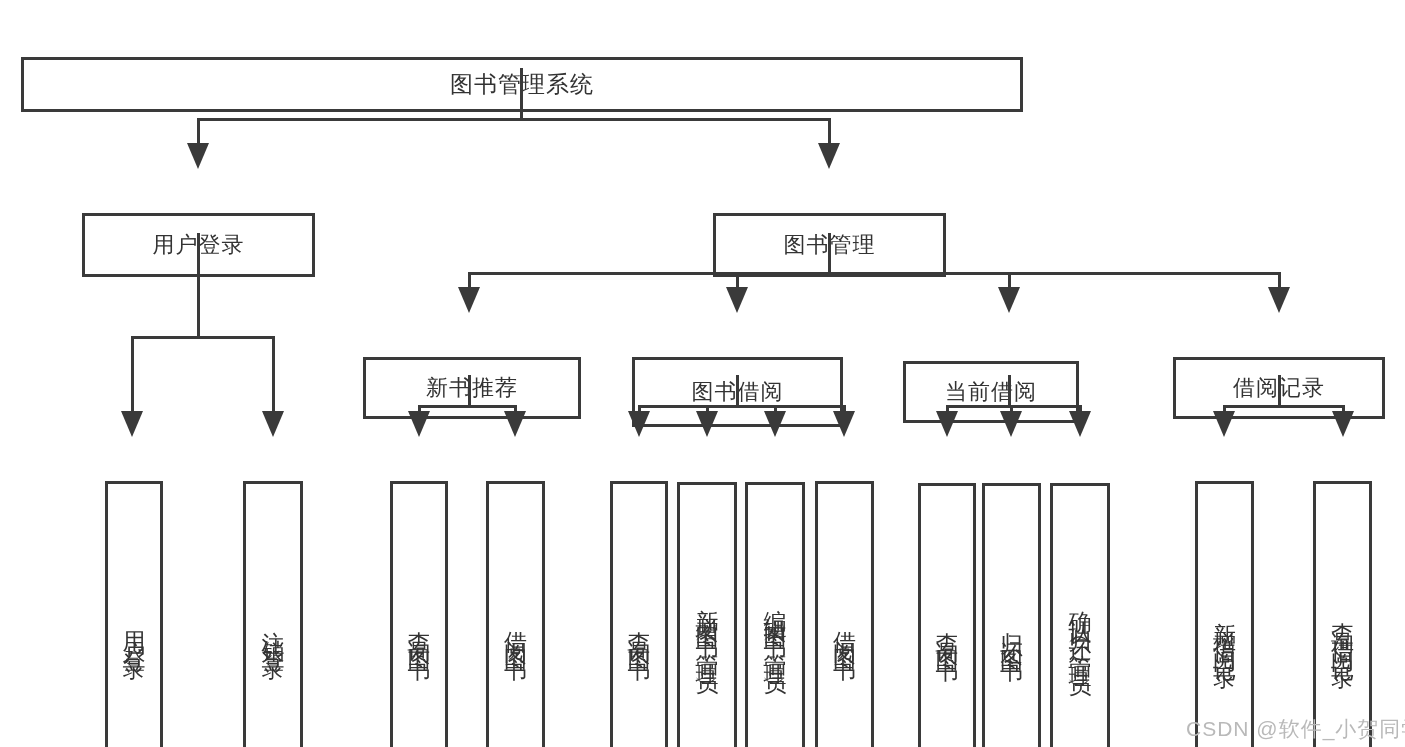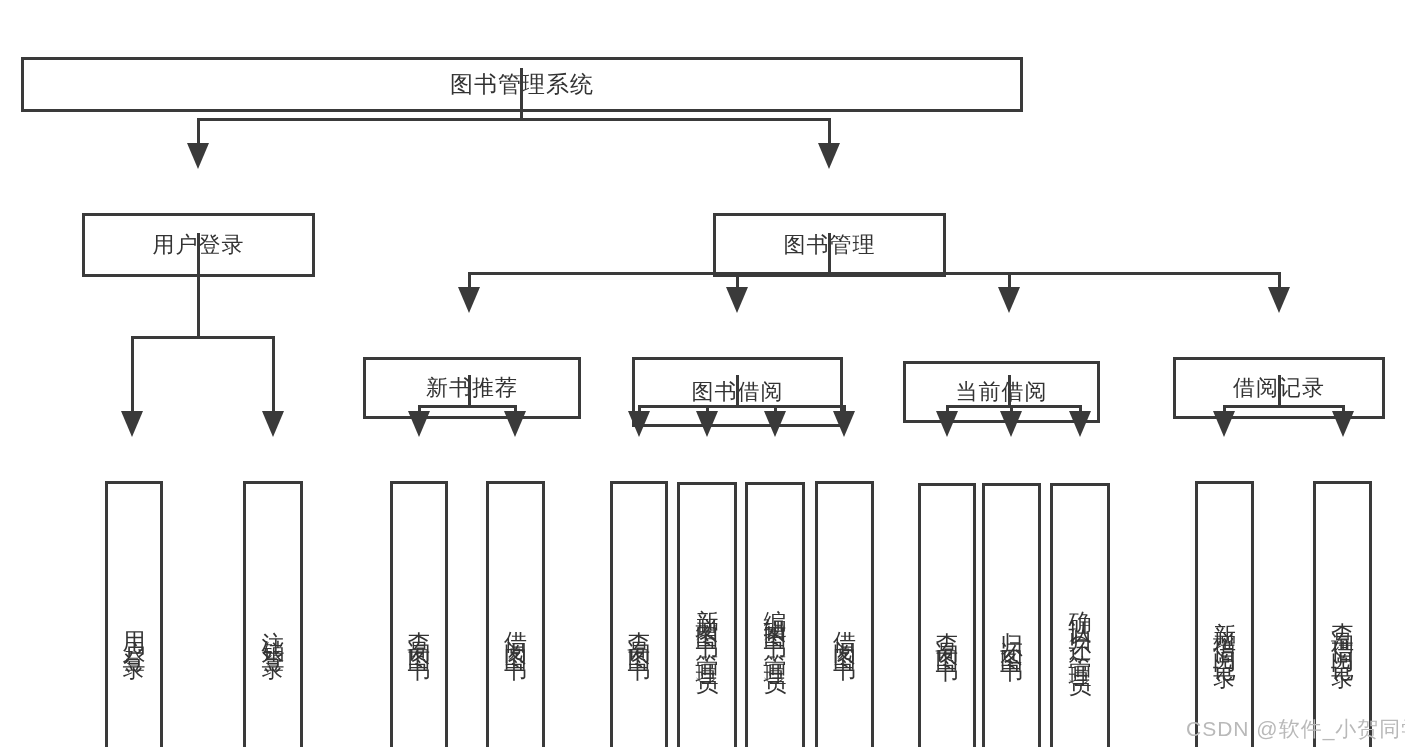--- a/index.html
+++ b/index.html
@@ -87,21 +87,21 @@
   <div class="arrow" style="left:998px;top:287px"></div>
   <div class="vline" style="left:1278px;top:272px;height:18px"></div>
   <div class="arrow" style="left:1268px;top:287px"></div>
 
   <div class="node h" style="left:363px;top:313px;width:218px;height:62px">
     <span>新书推荐</span>
   </div>
   <div class="node h" style="left:632px;top:313px;width:211px;height:70px">
     <span>图书借阅</span>
   </div>
-  <div class="node h" style="left:903px;top:317px;width:197px;height:62px">
+  <div class="node h" style="left:903px;top:317px;width:176px;height:62px">
     <span>当前借阅</span>
   </div>
   <div class="node h" style="left:1173px;top:313px;width:212px;height:62px">
     <span>借阅记录</span>
   </div>
 
   <div class="vline" style="left:468px;top:375px;height:32px"></div>
   <div class="hline" style="left:418px;top:405px;width:99px"></div>
   <div class="vline" style="left:418px;top:405px;height:10px"></div>
   <div class="arrow" style="left:408px;top:411px"></div>

